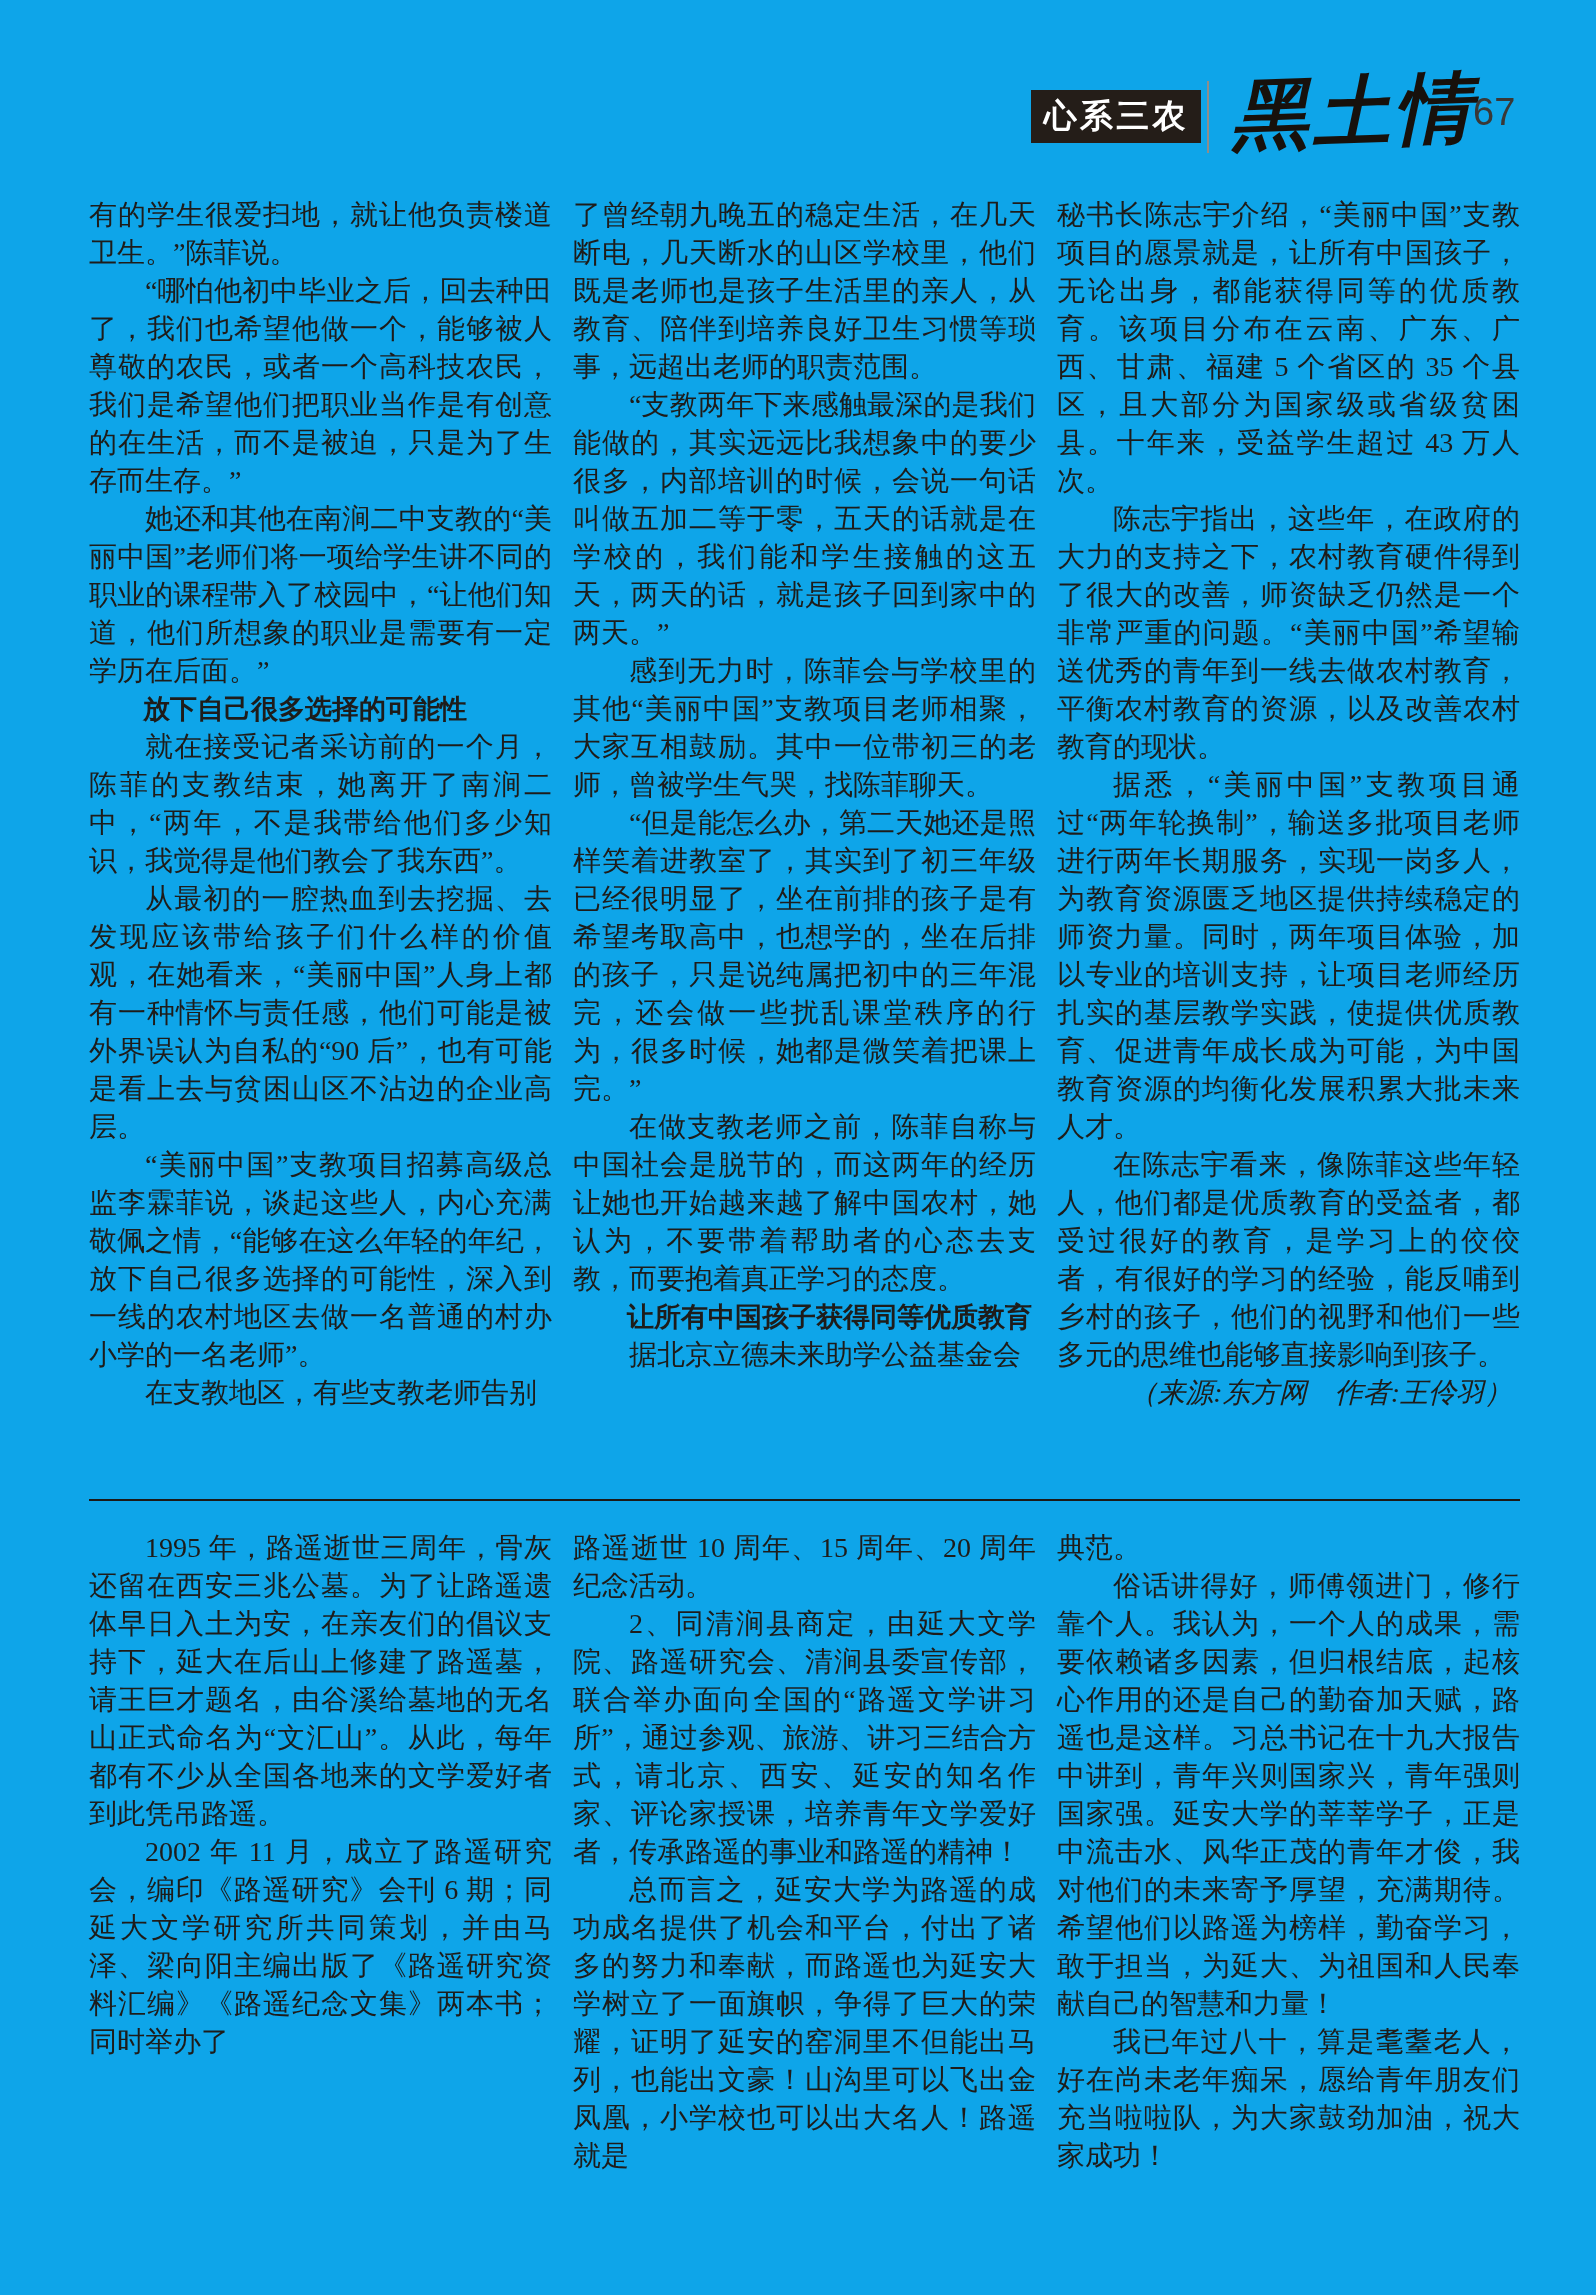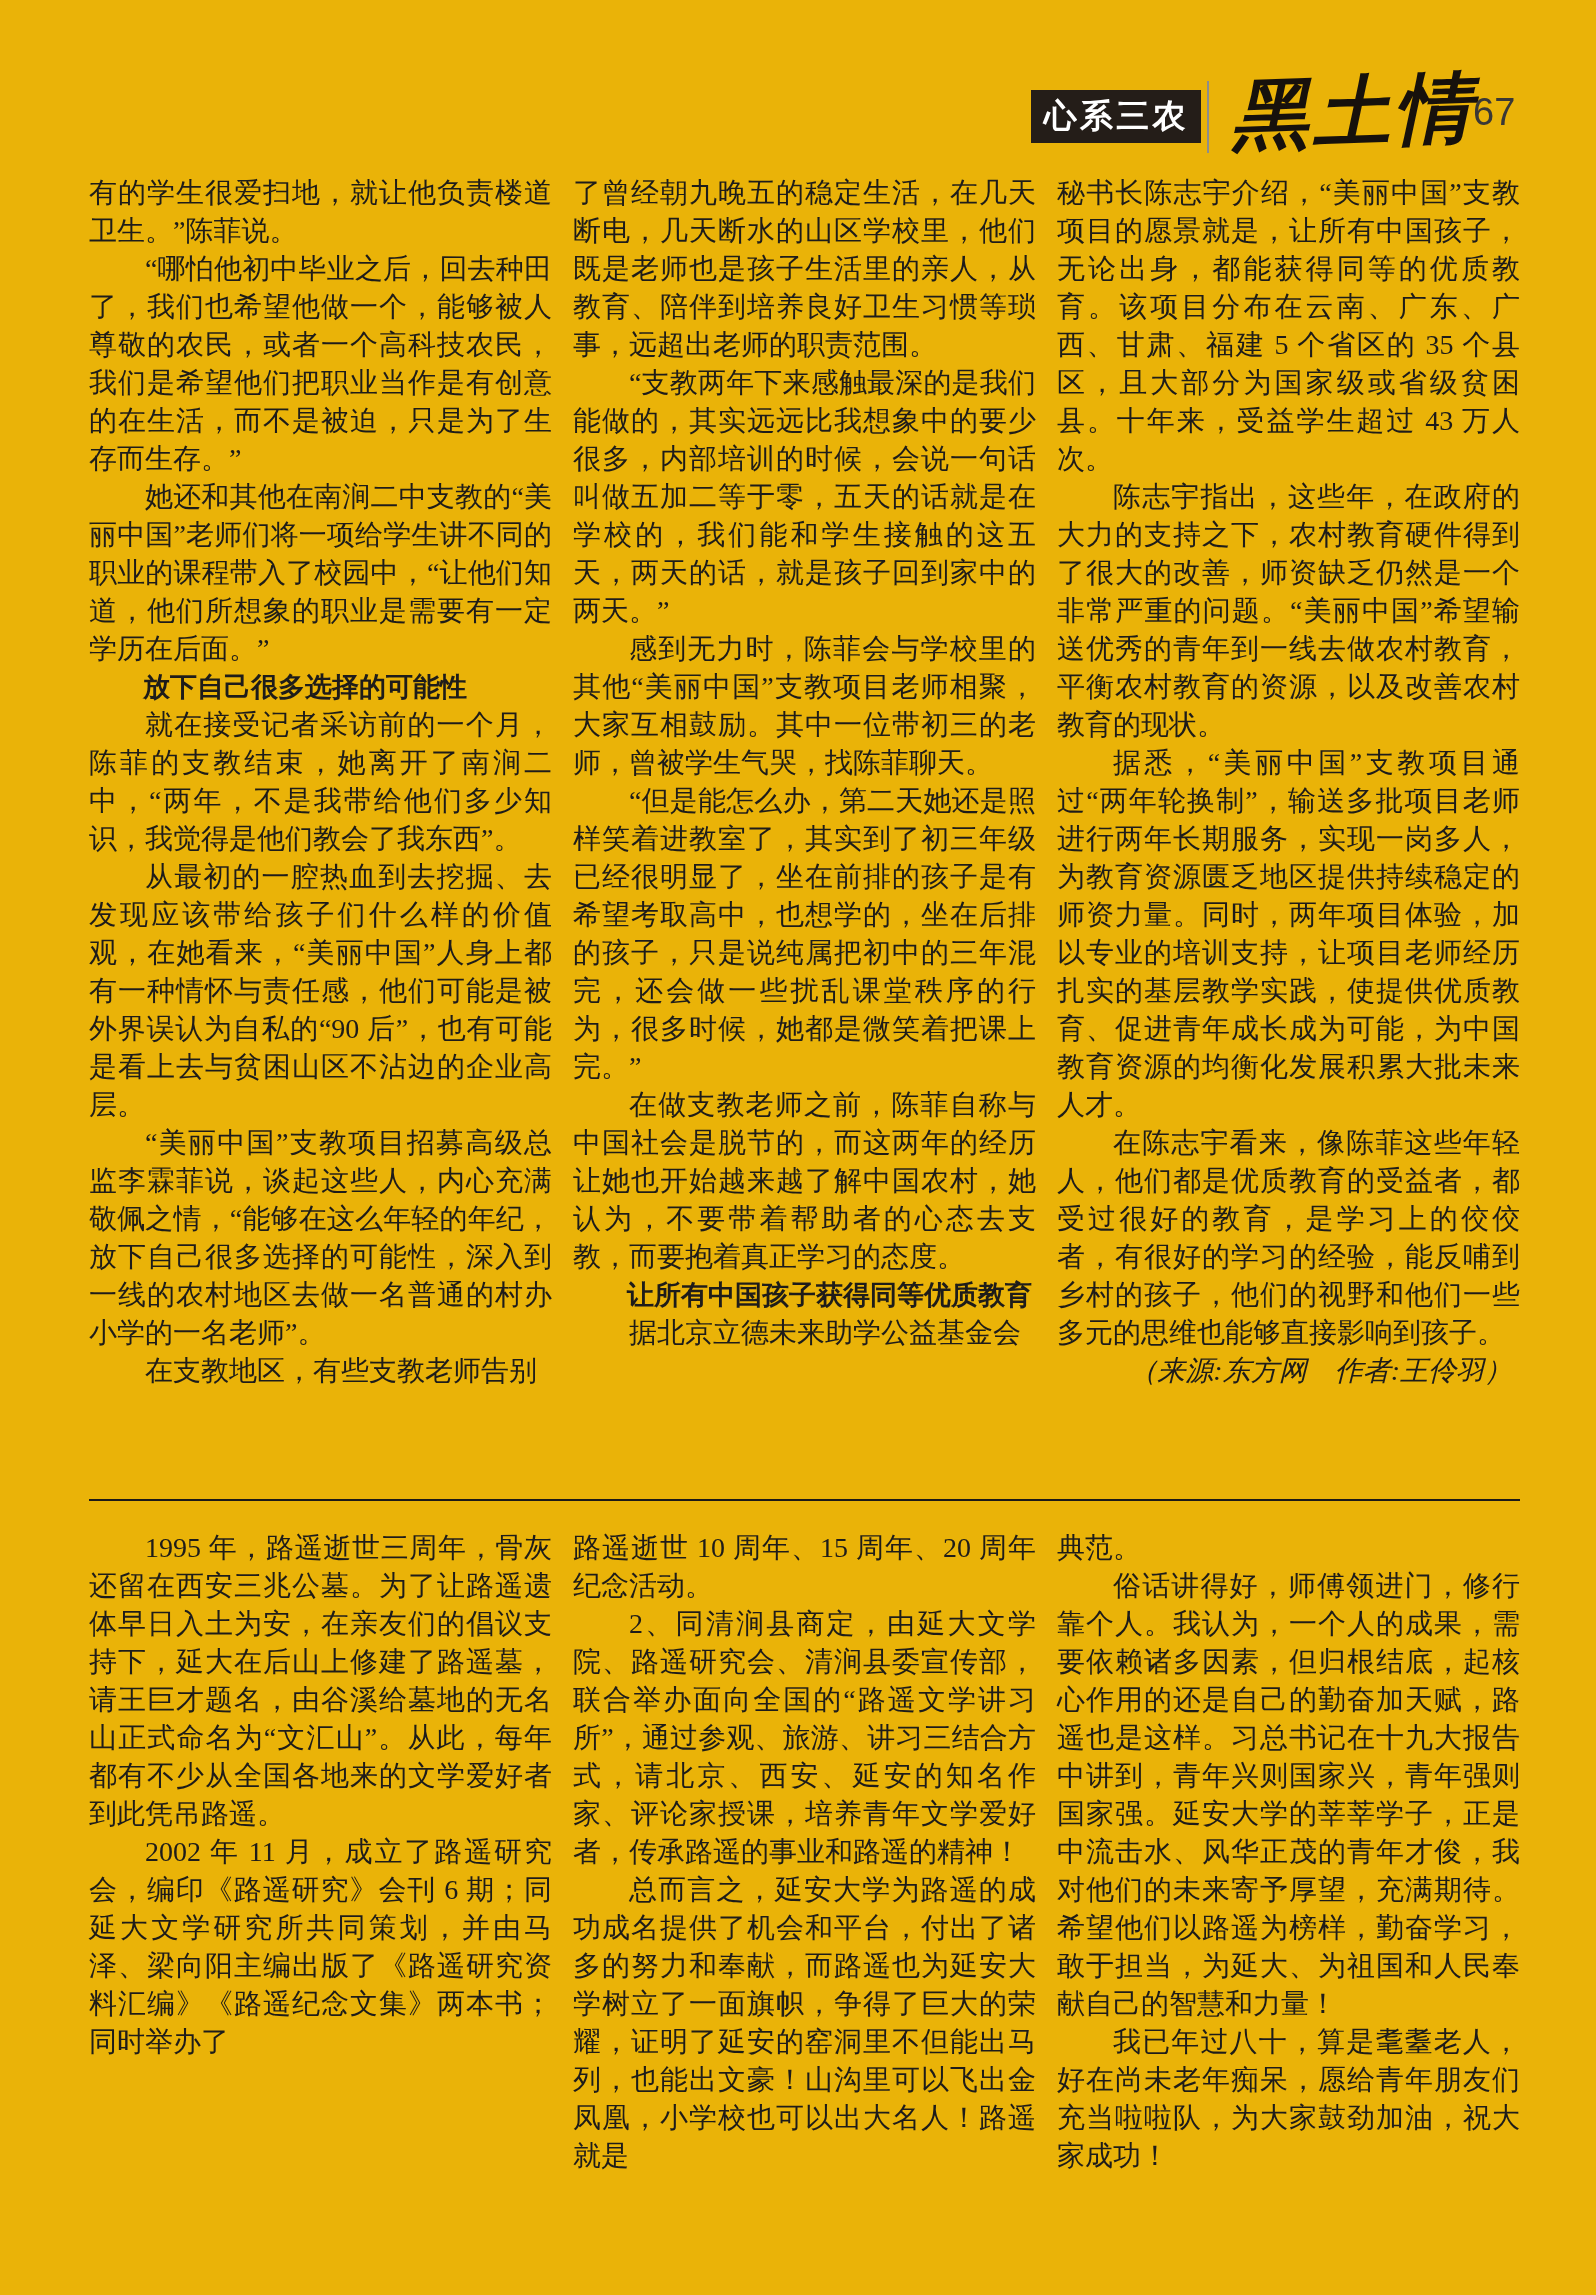--- a/index.html
+++ b/index.html
@@ -1,20 +1,20 @@
 <!DOCTYPE html>
 <html style="font-size:12.8px"><head>
 <meta charset="utf-8">
 <style>
   html,body { margin:0; padding:0; }
   body { background:#e8e6e2; }
   .page {
     position:relative;
     width:1596px; height:2295px;
-    background:#eab308;
+    background:#0ea5e9;
     overflow:hidden;
     font-family:"Liberation Serif","DejaVu Serif",serif;
     color:#1e1c1a;
   }
   
   .badge {
     position:absolute; left:1031px; top:90px; height:53px;
     background:#241d18; color:#ffffff;
     display:flex; align-items:center; justify-content:center;
     padding:0 12.8px; font-size:33px; font-weight:bold; letter-spacing:3.2px;
@@ -35,21 +35,21 @@
   .pagenum {
     position:absolute; left:1473px; top:91px;
     font-size:38px; color:#3a3836;
     font-family:"Liberation Sans","DejaVu Sans",sans-serif;
   }
   
   .section {
     position:absolute; left:89px; width:1431px;
     display:flex; gap:21px;
   }
-  .section.top { top:174px; }
+  .section.top { top:196px; }
   .section.bottom { top:1529px; }
   .col { flex:1 1 0; min-width:0; }
   .col p {
     margin:0; font-size:28px; line-height:38px;
     text-align:justify; text-justify:inter-ideograph;
     color:#1e1c1a;
   }
   .col p.indent { text-indent:2em; }
   .col p.flow { text-indent:0; }
   .col p.subhead {

